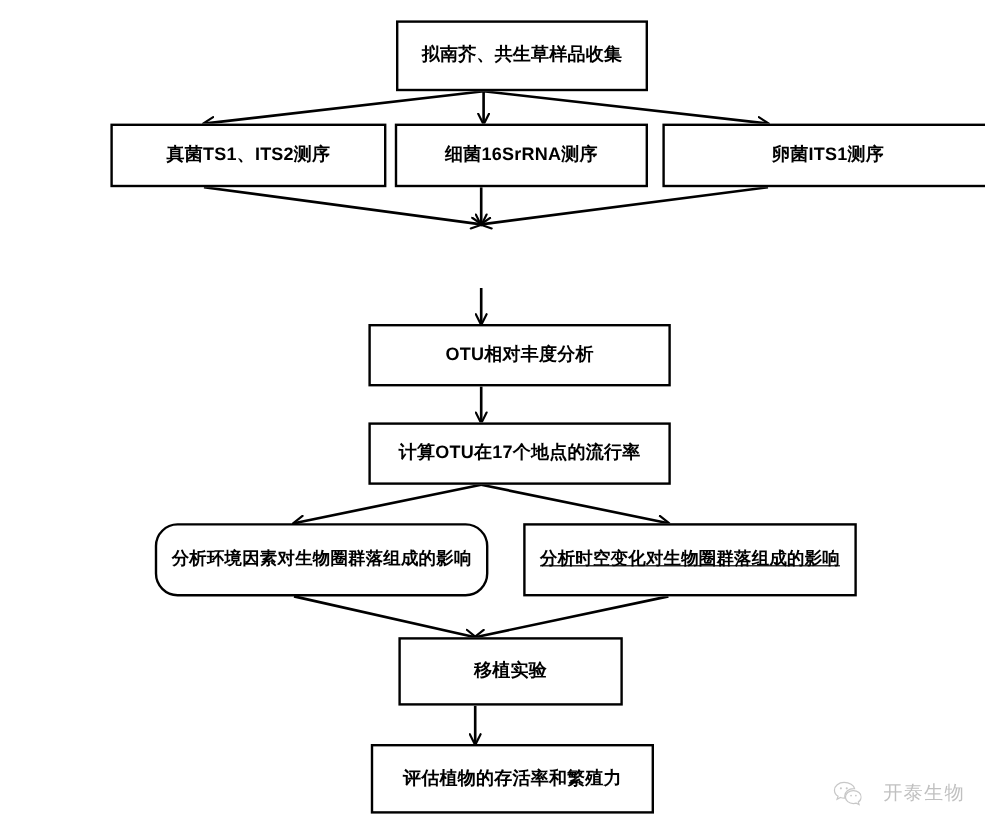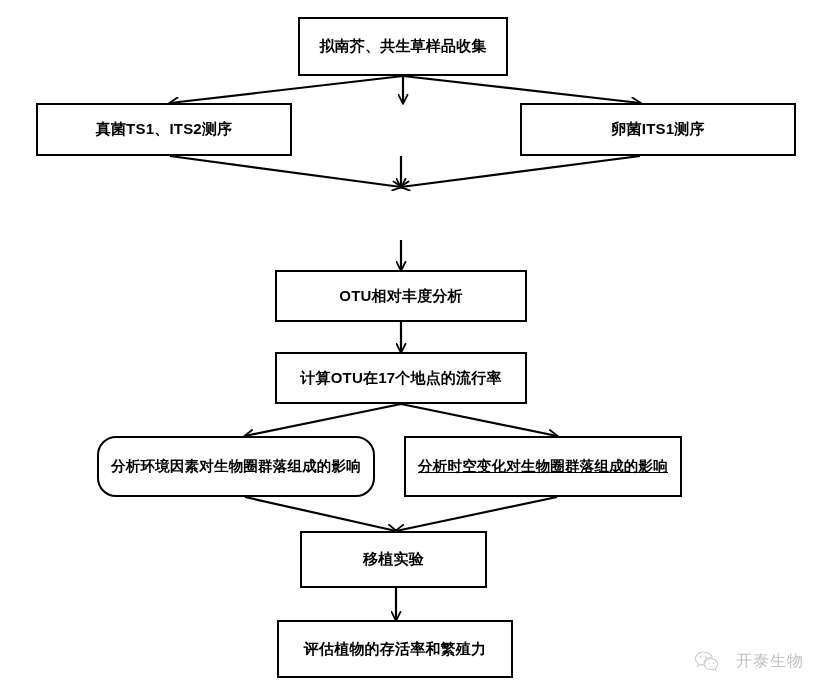--- a/index.html
+++ b/index.html
@@ -34,20 +34,21 @@
     align-items: center;
     justify-content: center;
     text-align: center;
     color: #000000;
     font-weight: bold;
     font-size: 15px;
     line-height: 1.25;
     letter-spacing: 0.2px;
     padding: 2px 8px;
     z-index: 2;
+    margin-left: 32px;
   }
   .node .label {
     display: block;
     width: 100%;
   }
   .node.wide-text {
     font-size: 14.5px;
   }
   
   #watermark {
@@ -99,22 +100,25 @@
     <path d="M245,497 L396,531" fill="none" stroke="#000000" stroke-width="2.2" marker-end="url(#ah)"></path>
     <path d="M557,497 L396,531" fill="none" stroke="#000000" stroke-width="2.2" marker-end="url(#ah)"></path>
 
     <path d="M396,588 L396,620" fill="none" stroke="#000000" stroke-width="2.2" marker-end="url(#ah)"></path>
   </svg>
 
   <div class="node" style="left:298px; top:17px; width:210px; height:59px;">
     <span class="label">拟南芥、共生草样品收集</span>
   </div>
 
-  <div class="node" style="left:36px; top:103px; width:256px; height:53px;">
+  <div class="node" style="left:60px; top:103px; width:230px; height:53px;">
     <span class="label">真菌TS1、ITS2测序</span>
+  </div>
+  <div class="node" style="left:297px; top:103px; width:211px; height:53px;">
+    <span class="label">细菌16SrRNA测序</span>
   </div>
   <div class="node" style="left:520px; top:103px; width:276px; height:53px;">
     <span class="label">卵菌ITS1测序</span>
   </div>
 
 
   <div class="node" style="left:275px; top:270px; width:252px; height:52px;">
     <span class="label">OTU相对丰度分析</span>
   </div>
 

